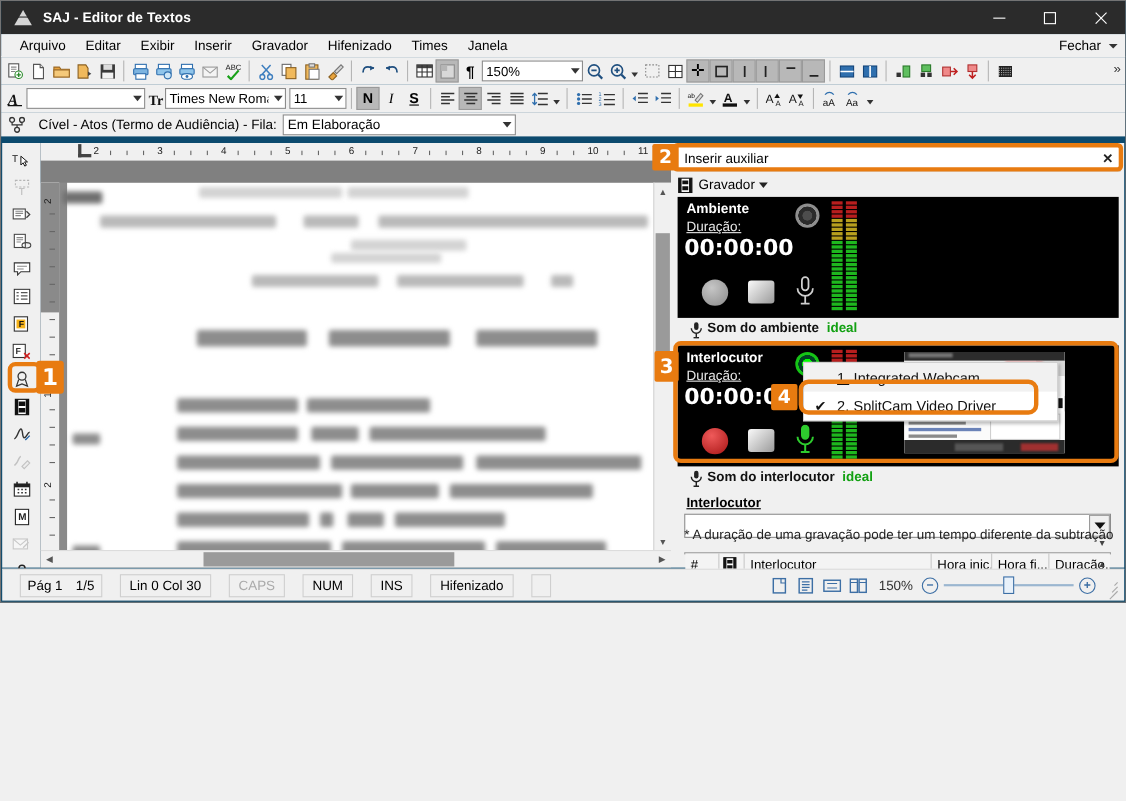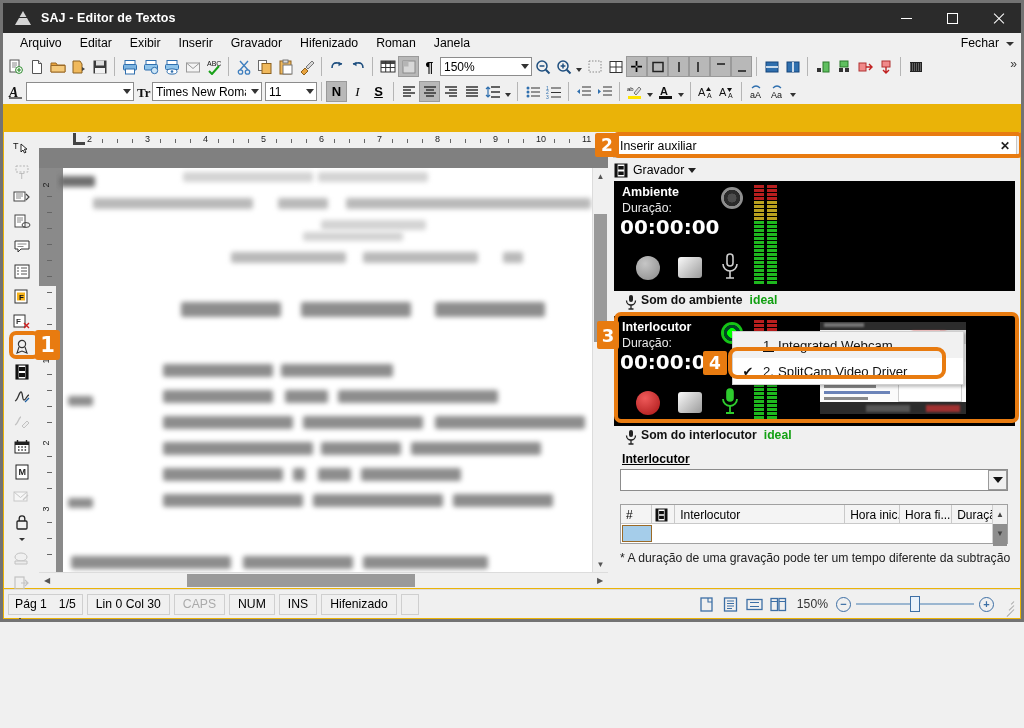--- a/index.html
+++ b/index.html
@@ -4,22 +4,22 @@
 <style>
   * { box-sizing: border-box; }
   html, body { margin:0; padding:0; }
   body {
     width:1024px; height:728px; overflow:hidden;
     font-family:"Liberation Sans", sans-serif;
     font-size:12px; color:#000;
     background:#f0f0f0;
     -webkit-font-smoothing: antialiased;
   }
-  #app { position:relative; width:1024px; height:622px; background:#eab308;
-         border:3px solid #737373; overflow:hidden; }
+  #app { position:relative; width:1024px; height:548px; background:#0c4a6e;
+         border:1px solid #737373; overflow:hidden; }
 
   
   .titlebar { height:30px; background:#2b2b2b; color:#fff; display:flex; align-items:center; }
   .titlebar .tb-icon { width:22px; height:16px; margin-left:9px; margin-right:7px;
                        position:relative; flex:0 0 auto; }
   .tb-icon .tri { position:absolute; left:3px; top:1px; width:0; height:0;
                   border-left:8px solid transparent; border-right:8px solid transparent;
                   border-bottom:14px solid #d6d6d6; }
   .tb-icon .tri:after { content:""; position:absolute; left:-6px; top:6px; width:12px; height:1px;
                         background:#2b2b2b; }
@@ -120,21 +120,21 @@
               border:1px solid #c8c8c8; display:flex; align-items:center; padding:0 6px; }
   .aux-head .ttl { font-size:12.3px; }
   .aux-head .x { margin-left:auto; font-size:12px; font-weight:bold; color:#222; }
   .aux-tool { position:absolute; left:6px; top:28px; height:20px; display:flex; align-items:center; }
   .aux-tool .lbl { font-size:12.3px; margin-left:5px; }
   .aux-tool .car { margin-left:4px; width:0;height:0;
       border-left:4px solid transparent;border-right:4px solid transparent;border-top:5px solid #222;}
 
   .rec-box { position:absolute; left:6px; right:5px; background:#000; }
   .rec-box .rtitle { position:absolute; left:8px; top:4px; font-size:12.5px; font-weight:bold; color:#fff; }
-  .rec-box .rdur { position:absolute; left:8px; top:20px; font-size:12.3px; color:#e8e8e8; }
+  .rec-box .rdur { position:absolute; left:8px; top:20px; font-size:12.3px; color:#e8e8e8;text-decoration:underline; }
   .rec-box .rtime { position:absolute; left:6px; top:34px; font-size:20px; font-weight:bold; color:#fff;
                     letter-spacing:0px; font-family:"DejaVu Sans", sans-serif; }
   .circ-ind { position:absolute; width:22px; height:22px; border-radius:50%; }
   .btn-round { position:absolute; width:24px; height:24px; border-radius:50%; }
   .btn-stop { position:absolute; width:24px; height:21px; border-radius:3px;
               background:linear-gradient(135deg,#fafafa 0%,#cfcfcf 45%,#9a9a9a 100%); }
   .vu { position:absolute; width:10px; display:flex; flex-direction:column; gap:1px; }
   .vu i { display:block; height:3px; }
   .caption { position:absolute; font-size:12.2px; font-weight:bold; color:#111; }
   .caption .ok { color:#12a012; margin-left:7px; }
@@ -174,21 +174,21 @@
 
   
   .hl-box { position:absolute; border:4px solid #e87b10; border-radius:7px; pointer-events:none; }
   .badge { position:absolute; background:#e87b10; color:#fff; font-weight:bold;
            display:flex; align-items:center; justify-content:center;
            font-family:"DejaVu Sans", sans-serif; }
 
   
   .statusbar { position:absolute; left:1px; right:1px; bottom:1px; height:29px;
                background:#f0f0f0; border-top:1px solid #dcdcdc; display:flex; align-items:center; }
-  .sb-cell { height:21px; border:1px solid #cfcfcf; margin-left:4px; display:flex;
+  .sb-cell { height:21px; border:1px solid #cfcfcf; margin-left:16px; display:flex;
              align-items:center; padding:0 8px; font-size:12.2px; background:#f0f0f0; }
   .sb-cell.dim { color:#aaa; }
   .sb-right { margin-left:auto; display:flex; align-items:center; padding-right:4px; }
   .sb-vbtn { width:24px; height:22px; display:flex; align-items:center; justify-content:center;
              border:1px solid transparent; }
   .zoom-txt { font-size:12.2px; color:#333; margin:0 8px 0 6px; }
   .zoomctl { display:flex; align-items:center; }
   .zcirc { width:15px; height:15px; border-radius:50%; border:1.6px solid #3d6fa5;
            display:flex; align-items:center; justify-content:center; color:#3d6fa5;
            font-size:11px; line-height:1; font-weight:bold; }
@@ -222,21 +222,21 @@
     </div>
   </div>
 
   <div class="menubar">
     <div class="menu-item"><span>Arquivo</span></div>
     <div class="menu-item"><span>Editar</span></div>
     <div class="menu-item"><span>Exibir</span></div>
     <div class="menu-item"><span>Inserir</span></div>
     <div class="menu-item"><span>Gravador</span></div>
     <div class="menu-item"><span>Hifenizado</span></div>
-    <div class="menu-item"><span>Roman</span></div>
+    <div class="menu-item"><span>Times</span></div>
     <div class="menu-item"><span>Janela</span></div>
     <div class="fechar">Fechar</div>
     <div class="fechar-arrow"></div>
   </div>
 
   <div class="toolbar">
     <div class="tb-btn">
       <svg width="16" height="16">
           <rect x="2" y="1" width="9" height="12" fill="#fff" stroke="#555"></rect>
           <path d="M4 4h5M4 6h5M4 8h4" stroke="#888" stroke-width="1"></path>
@@ -610,20 +610,35 @@
       <svg width="16" height="16">
           <path d="M3 4 Q7 0 11 4" fill="none" stroke="#2f6fae" stroke-width="1.2"></path>
           <text x="1" y="14" font-size="9" fill="#111">Aa</text>
         </svg>
     </div>
     <div class="small-arrow">
         <i></i>
       </div>
   </div>
 
+  <div class="statebar">
+    <div class="tb-btn">
+      <svg width="17" height="15">
+          <circle cx="4" cy="3" r="2.2" fill="none" stroke="#333" stroke-width="1.2"></circle>
+          <circle cx="13" cy="3" r="2.2" fill="none" stroke="#333" stroke-width="1.2"></circle>
+          <circle cx="8.5" cy="12" r="2.2" fill="none" stroke="#333" stroke-width="1.2"></circle>
+          <path d="M4 5.5v2h9v-2M8.5 7.5v2" stroke="#333" stroke-width="1.1" fill="none"></path>
+        </svg>
+    </div>
+    <div class="lbl">Cível - Atos (Termo de Audiência) - Fila:</div>
+    <div class="fila">
+      <span>Em Elaboração</span>
+      <i class="arw"></i>
+    </div>
+  </div>
 
   <div class="vtoolbar">
     <div class="vbtn">
       <svg width="18" height="16">
           <text x="0" y="10" font-size="9" fill="#111">T</text>
           <path d="M8 5l0 8 2-2 1.5 3 1.5-.8-1.6-3H14z" fill="#fff" stroke="#111" stroke-width=".9"></path>
         </svg>
     </div>
     <div class="vbtn">
       <svg width="18" height="16">

